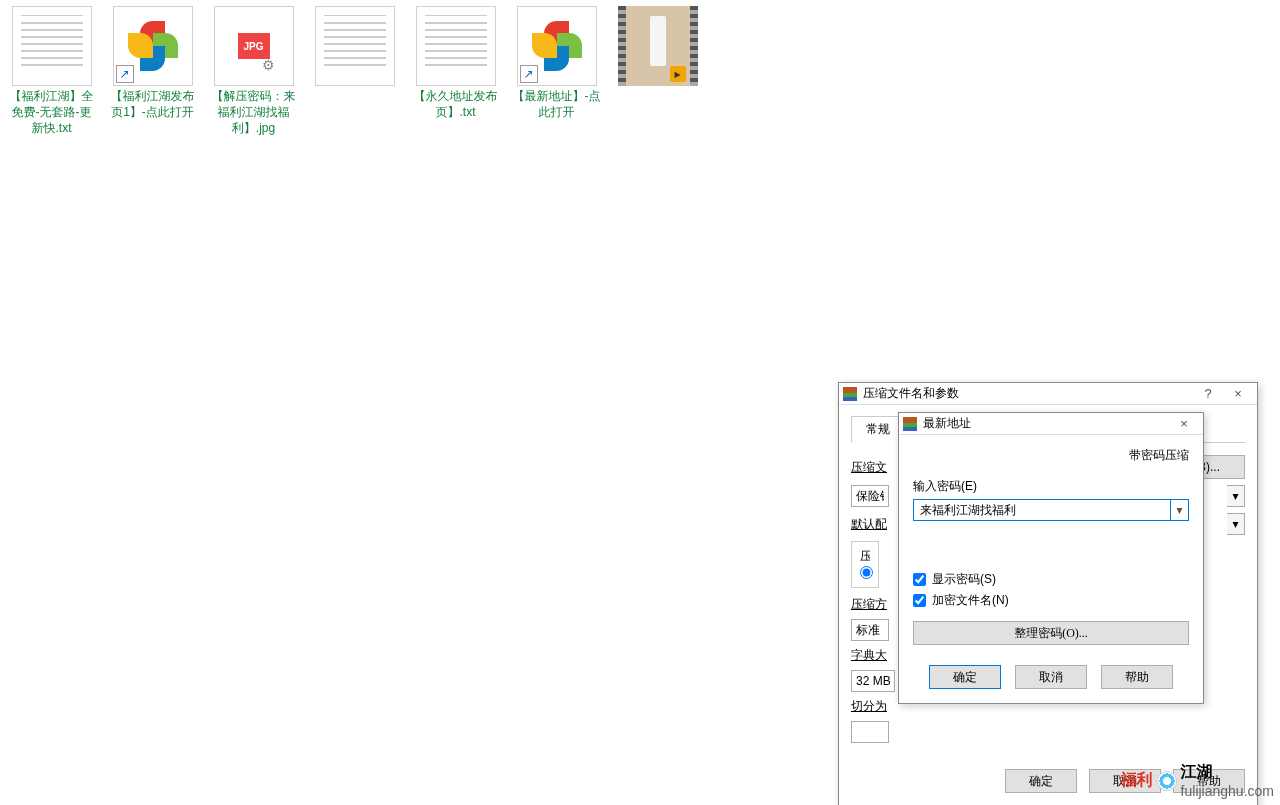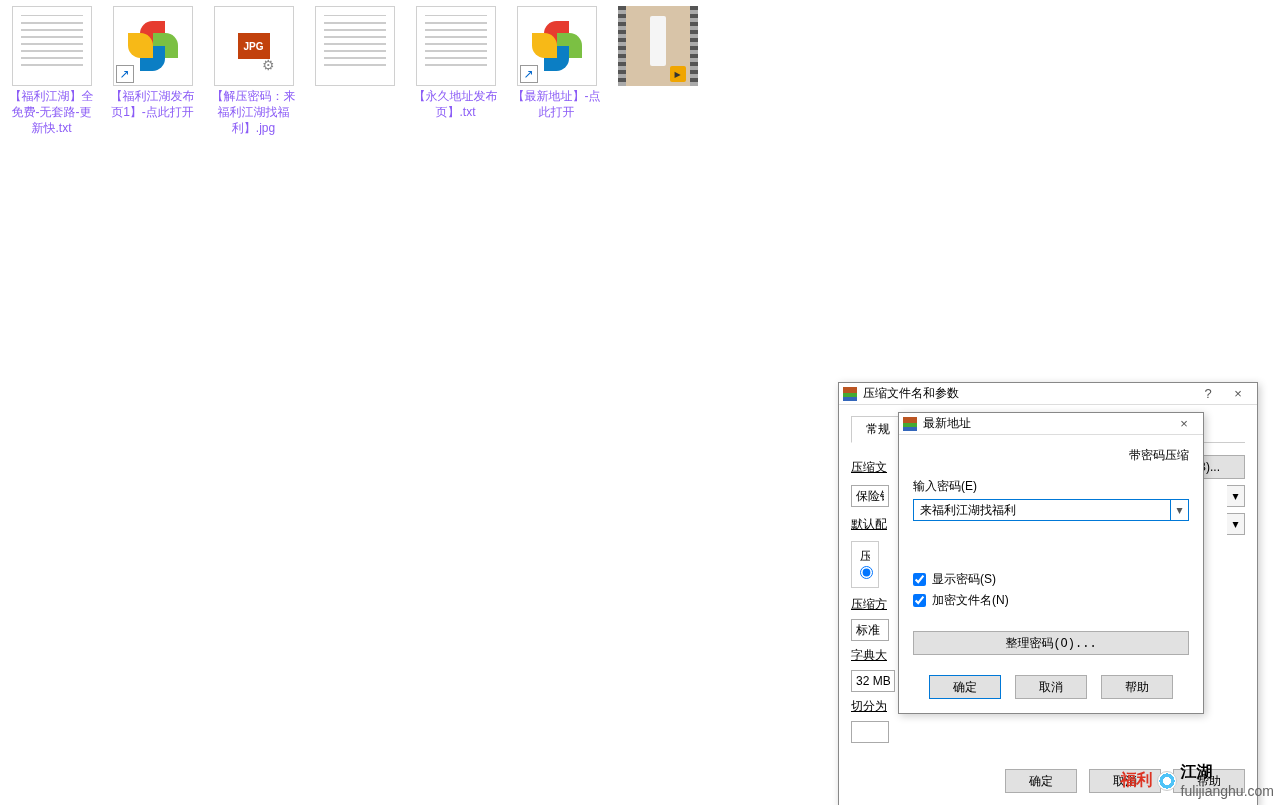--- a/index.html
+++ b/index.html
@@ -11,29 +11,29 @@
 .file-icon { width: 80px; height: 80px; background: #fff; border: 1px solid #d0d0d0; position: relative; display: flex; align-items: center; justify-content: center; }
 .file-icon.txt::before { content: ""; position: absolute; left: 8px; right: 8px; top: 8px; height: 2px; background: repeating-linear-gradient(#ccc 0 1px, transparent 1px 7px); box-shadow: 0 7px #ccc, 0 14px #ccc, 0 21px #ccc, 0 28px #ccc, 0 35px #ccc, 0 42px #ccc, 0 49px #ccc; }
 .file-icon .pinwheel { width: 50px; height: 50px; position: relative; }
 .file-icon .pinwheel .arm { position: absolute; width: 25px; height: 25px; border-radius: 50% 0 50% 0; }
 .pinwheel .a1 { background: #e63c2f; top: 0; left: 12px; transform: rotate(0deg); }
 .pinwheel .a2 { background: #7bc043; top: 12px; left: 25px; transform: rotate(90deg); }
 .pinwheel .a3 { background: #0b7ec4; top: 25px; left: 12px; transform: rotate(180deg); }
 .pinwheel .a4 { background: #f7b917; top: 12px; left: 0; transform: rotate(270deg); }
 .shortcut-arrow { position: absolute; bottom: 2px; left: 2px; width: 18px; height: 18px; background: #fff; border: 1px solid #999; display: flex; align-items: center; justify-content: center; font-size: 12px; color: #0066cc; }
 .file-icon.jpg { background: #fff; }
-.jpg-badge { width: 32px; height: 26px; background: #c2410c; color: #fff; font-size: 10px; font-weight: bold; display: flex; align-items: center; justify-content: center; position: relative; }
+.jpg-badge { width: 32px; height: 26px; background: #ef4444; color: #fff; font-size: 10px; font-weight: bold; display: flex; align-items: center; justify-content: center; position: relative; }
 .jpg-gear { position: absolute; bottom: 12px; right: 18px; font-size: 14px; color: #888; }
 .video-thumb { width: 80px; height: 80px; border-left: 8px solid #555; border-right: 8px solid #555; display: flex; flex-direction: column; background: #d8c4a8; position: relative; }
 .video-thumb::before, .video-thumb::after { content: ""; position: absolute; width: 8px; top: 0; bottom: 0; background: repeating-linear-gradient(#555 0 4px, #aaa 4px 8px); }
 .video-thumb::before { left: -8px; }
 .video-thumb::after { right: -8px; }
 .video-thumb .legs { width: 16px; height: 50px; background: #f5f5f5; margin: 10px auto 0; border-radius: 2px; }
 .play-badge { position: absolute; bottom: 4px; right: 4px; width: 16px; height: 16px; background: #f0a500; border-radius: 2px; color: #333; font-size: 8px; display: flex; align-items: center; justify-content: center; }
-.file-label { margin-top: 2px; line-height: 1.35; word-break: break-all; color: #8b5cf6; }
+.file-label { margin-top: 2px; line-height: 1.35; word-break: break-all; color: #15803d; }
 
 
 .dialog { position: absolute; background: #fff; border: 1px solid #888; box-shadow: 2px 2px 8px rgba(0,0,0,0.2); }
 .dialog-main { left: 838px; top: 382px; width: 420px; }
 .titlebar { height: 22px; background: #fff; display: flex; align-items: center; padding: 0 4px; border-bottom: 1px solid #ddd; }
 .titlebar-icon { width: 14px; height: 14px; margin-right: 6px; display: inline-block; }
 .rar-icon { background: linear-gradient(#b52 40%, #4a3 40% 70%, #36b 70%); }
 .titlebar-text { flex: 1; font-size: 12px; }
 .titlebar-btn { width: 30px; height: 18px; display: flex; align-items: center; justify-content: center; cursor: pointer; font-size: 13px; color: #555; }
 .dialog-body { padding: 10px 12px; background: #fff; }
@@ -54,21 +54,21 @@
 
 .dialog-pass { left: 898px; top: 412px; width: 306px; z-index: 20; }
 .pass-body { padding: 12px 14px 10px; }
 .pass-heading { text-align: right; margin-bottom: 14px; }
 .pass-label { margin-bottom: 4px; }
 .pass-combo { display: flex; }
 .pass-combo input { flex: 1; height: 22px; border: 1px solid #0078d7; padding: 2px 6px; font-size: 12px; font-family: inherit; outline: none; }
 .pass-combo .combo-arrow { width: 18px; height: 22px; border: 1px solid #0078d7; border-left: 0; background: #fff; display: flex; align-items: center; justify-content: center; cursor: pointer; color: #555; }
 .check-row { display: flex; align-items: center; gap: 6px; margin-top: 4px; cursor: pointer; }
 .check-row input { width: 13px; height: 13px; }
-.wide-btn { width: 100%; height: 24px; border: 1px solid #adadad; background: #e1e1e1; cursor: pointer; font-size: 12px; font-family: Liberation Mono, monospace; margin-top: 22px; }
+.wide-btn { width: 100%; height: 24px; border: 1px solid #adadad; background: #e1e1e1; cursor: pointer; font-size: 12px; font-family: Liberation Serif, serif; margin-top: 12px; }
 .pass-footer { display: flex; justify-content: center; gap: 14px; padding: 10px 0 14px; }
 
 
 .watermark { position: absolute; right: 6px; bottom: 6px; font-size: 14px; color: #333; display: flex; align-items: center; gap: 4px; }
 .watermark .wm-icon { width: 20px; height: 20px; border-radius: 50%; background: radial-gradient(#fff 30%, #4fc3f7 30% 60%, #fff 60%); border: 1px solid #ccc; }
 .watermark .wm-text1 { font-weight: bold; font-size: 16px; }
 .watermark .wm-sub { font-size: 14px; color: #666; display: block; }
 </style>
 </head>
 <body>

